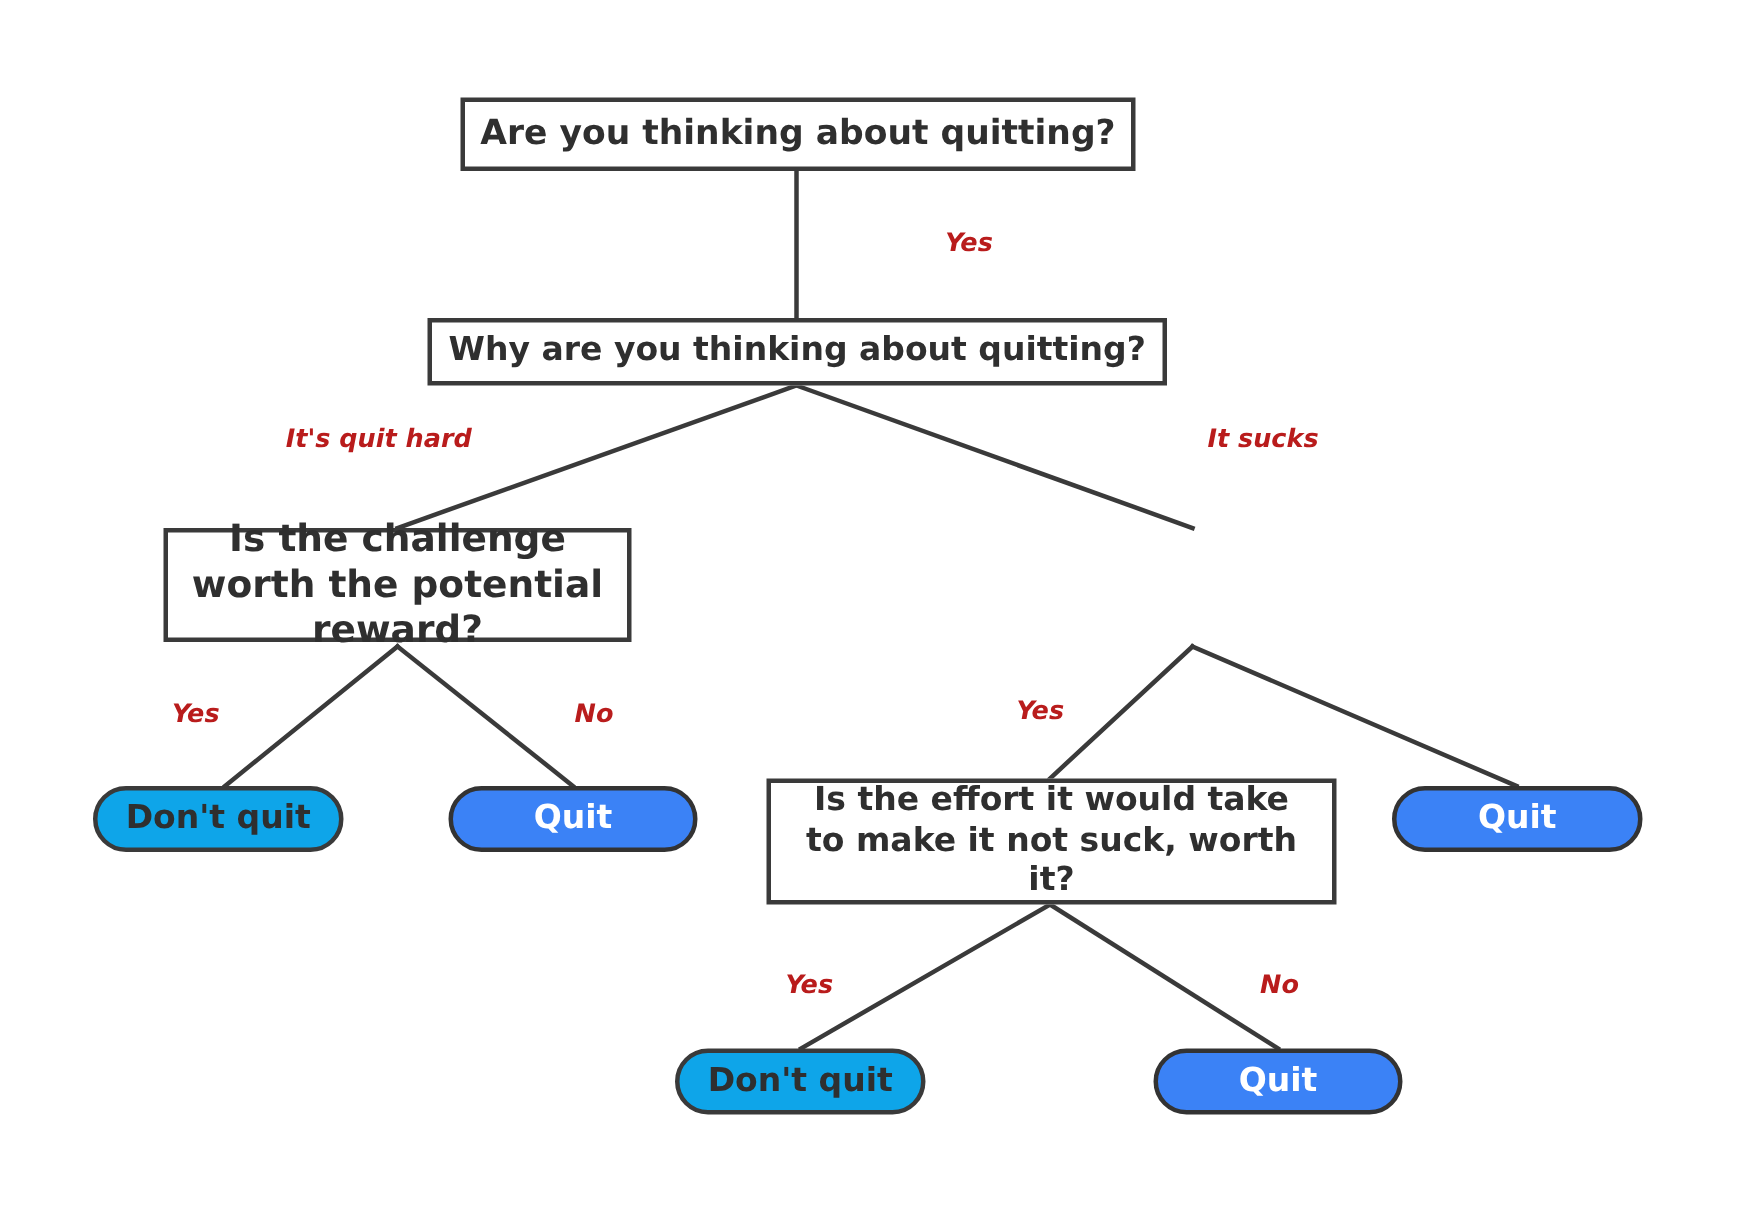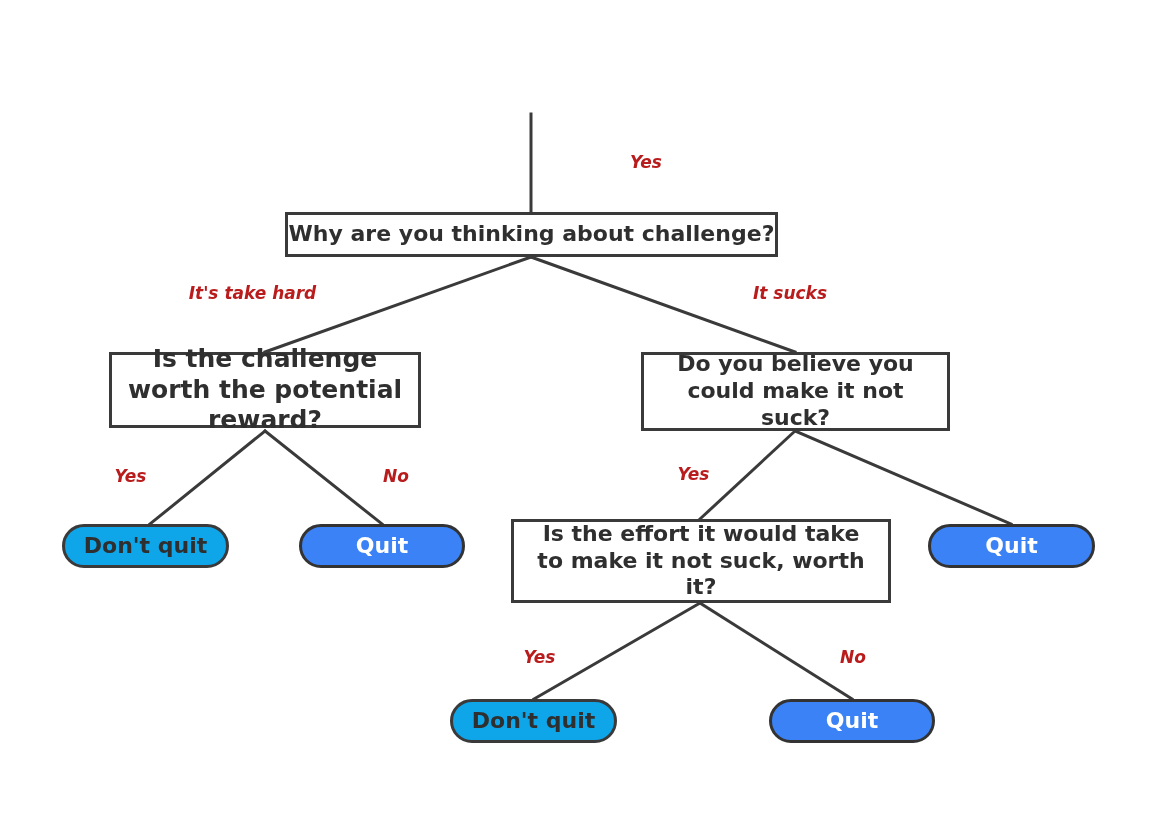--- a/index.html
+++ b/index.html
@@ -87,32 +87,32 @@
       <line x1="795" y1="431" x2="700" y2="519"></line>
 
       <line x1="795" y1="431" x2="1011" y2="524"></line>
 
       <line x1="700" y1="603" x2="534" y2="699"></line>
 
       <line x1="700" y1="603" x2="852" y2="699"></line>
     </g>
   </svg>
 
+  <div class="node node-rect" style="left:307px; top:65px; width:450px; height:49px; font-size:23px;">
+    <span>Are you thinking about quitting?</span>
+  </div>
 
   <div class="node node-rect" style="left:285px; top:212px; width:493px; height:45px; font-size:22px;">
-    <span>Why are you thinking about challenge?</span>
+    <span>Why are you thinking about quitting?</span>
   </div>
 
   <div class="node node-rect" style="left:109px; top:352px; width:312px; height:76px; font-size:25px; padding:0 14px;">
     <span>Is the challenge worth the potential reward?</span>
   </div>
 
-  <div class="node node-rect" style="left:641px; top:352px; width:309px; height:79px; font-size:22px; padding:0 14px;">
-    <span>Do you believe you could make it not suck?</span>
-  </div>
 
   <div class="node node-pill-light" style="left:62px; top:524px; width:167px; height:44px; font-size:22px;">
     <span>Don't quit</span>
   </div>
 
   <div class="node node-pill-dark" style="left:299px; top:524px; width:166px; height:44px; font-size:22px;">
     <span>Quit</span>
   </div>
 
   <div class="node node-pill-dark" style="left:928px; top:524px; width:167px; height:44px; font-size:22px;">
@@ -126,23 +126,23 @@
   <div class="node node-pill-light" style="left:450px; top:699px; width:167px; height:44px; font-size:22px;">
     <span>Don't quit</span>
   </div>
 
   <div class="node node-pill-dark" style="left:769px; top:699px; width:166px; height:44px; font-size:22px;">
     <span>Quit</span>
   </div>
 
   <div class="edge-label" style="left:601px; top:152px; width:90px;">Yes</div>
 
-  <div class="edge-label" style="left:165px; top:283px; width:175px;">It's take hard</div>
+  <div class="edge-label" style="left:165px; top:283px; width:175px;">It's quit hard</div>
 
-  <div class="edge-label" style="left:720px; top:283px; width:140px;">It sucks</div>
+  <div class="edge-label" style="left:772px; top:283px; width:140px;">It sucks</div>
 
   <div class="edge-label" style="left:88px; top:466px; width:85px;">Yes</div>
 
   <div class="edge-label" style="left:356px; top:466px; width:80px;">No</div>
 
   <div class="edge-label" style="left:651px; top:464px; width:85px;">Yes</div>
 
 
   <div class="edge-label" style="left:497px; top:647px; width:85px;">Yes</div>
 

